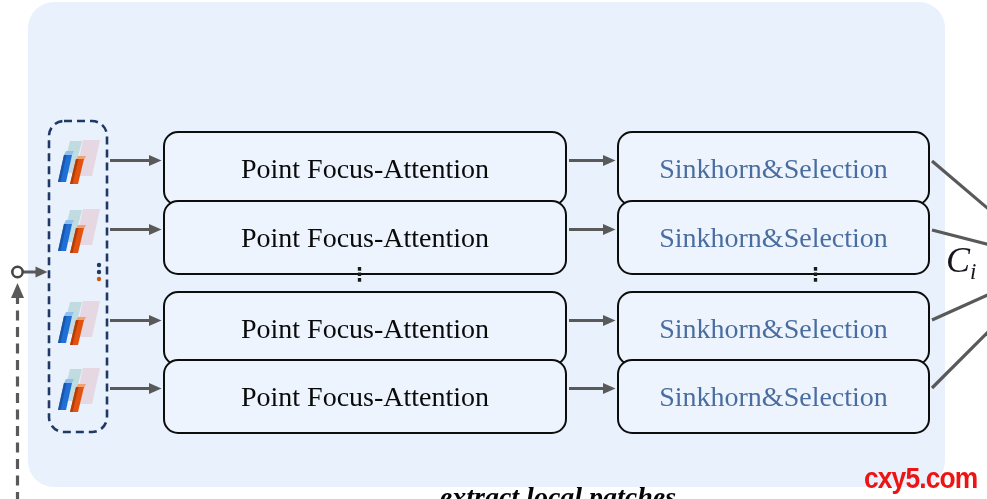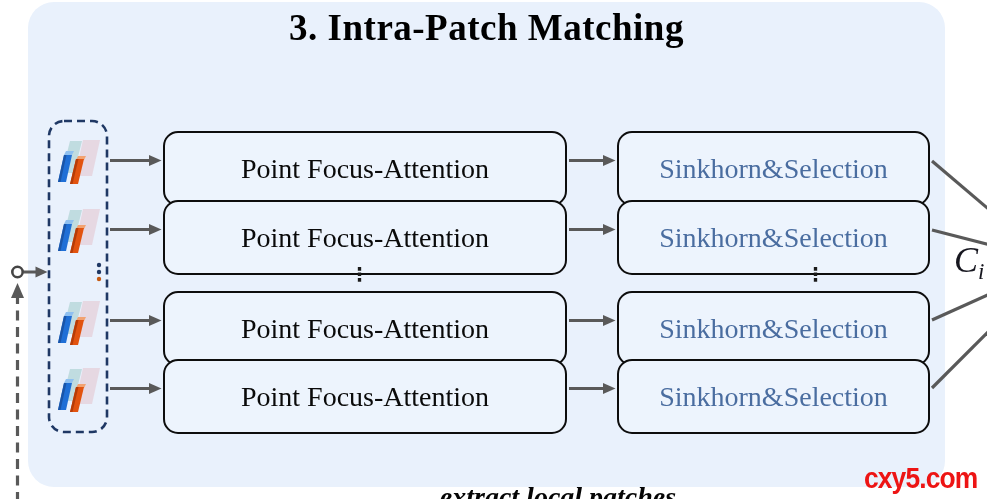--- a/index.html
+++ b/index.html
@@ -26,42 +26,41 @@
   .sink{left:617px;width:313px;color:#4a6da0;font-family:Liberation Serif, serif;}
   .r1{top:131px}.r2{top:200px}.r3{top:291px}.r4{top:359px}
   .vdots{
     position:absolute;font-size:19px;line-height:19px;font-weight:bold;
     color:#1a1a1a;font-family:"DejaVu Sans",sans-serif;
   }
   .vd-a{left:350px;top:265px;}
   .vd-b{left:806px;top:265px;}
   .ci{
     position:absolute;left:946px;top:242px;color:#16161f;
-    font-size:36px;font-style:italic;line-height:1;padding-left:8px;
+    font-size:36px;font-style:italic;line-height:1;
   }
   .ci .sub{font-size:23px;font-style:italic;vertical-align:-7px;}
   .caption{
     position:absolute;left:408px;top:481px;width:300px;text-align:center;
     font-size:28px;font-weight:bold;font-style:italic;color:#050505;
   }
   .watermark{
     position:absolute;left:864px;top:461px;
     font-family:"Liberation Sans",sans-serif;font-weight:bold;
     font-size:30px;color:#ed1414;transform:scaleX(0.88);transform-origin:left top;
     letter-spacing:-1px;
   }
 </style>
 </head>
 <body>
 
 <div class="canvas">
 
   <div class="panel"></div>
 
-  <div class="title">3. Intra-Patch Matching</div>
 
   <svg class="overlay" width="987" height="499" viewBox="0 0 987 499">
     <defs>
       <g id="patchIcon">
         <polygon points="7,37 15,5 27,5 19,37" fill="#b9d8da" opacity="0.85"></polygon>
         <polygon points="20,40 28,4 45,4 37,40" fill="#e6d5df" opacity="0.9"></polygon>
         <polygon points="9,19 11,15 19,15 17,19" fill="#8fc0f0"></polygon>
         <polygon points="3,46 9,19 17,19 11,46" fill="#1f6fd6"></polygon>
         <polygon points="3,46 9,19 11.5,19 5.5,46" fill="#1a55a8"></polygon>
         <polygon points="21,24 23,20 31,20 29,24" fill="#f2a271"></polygon>

